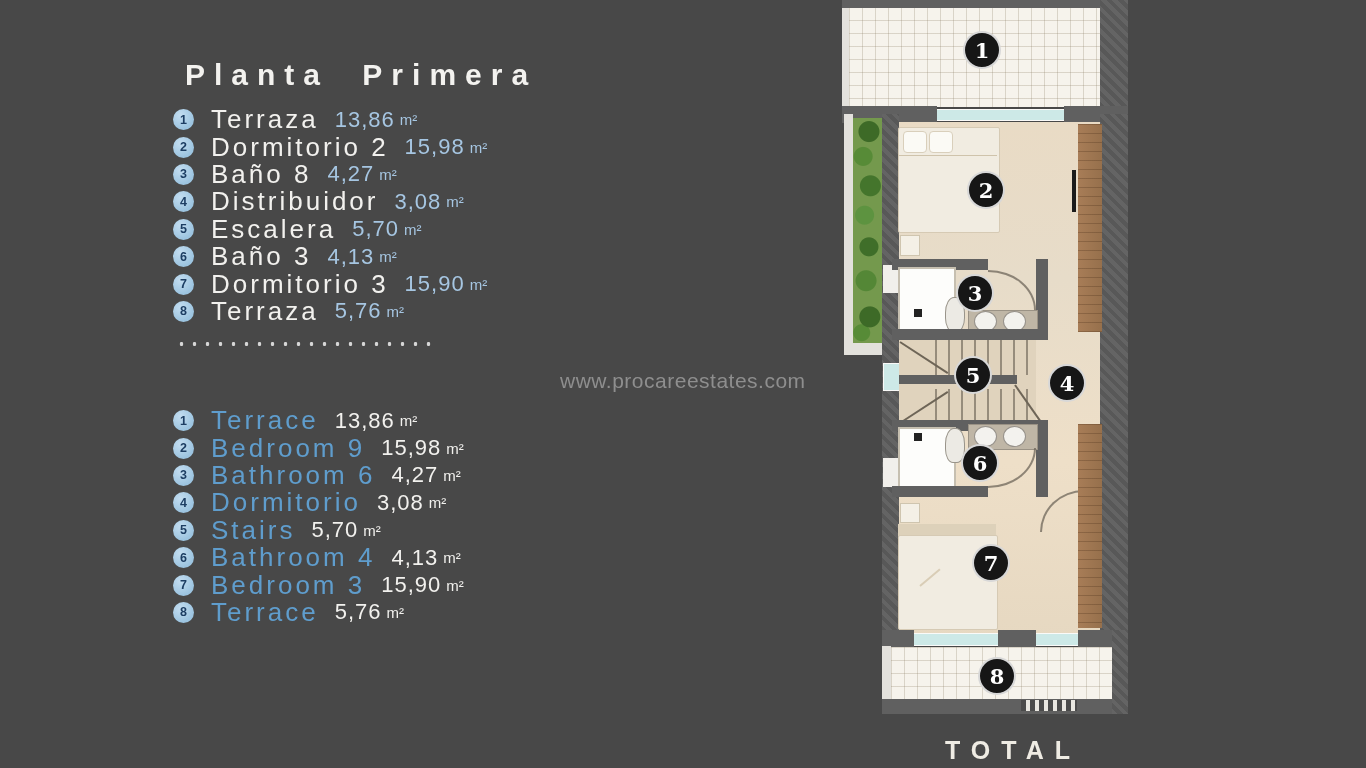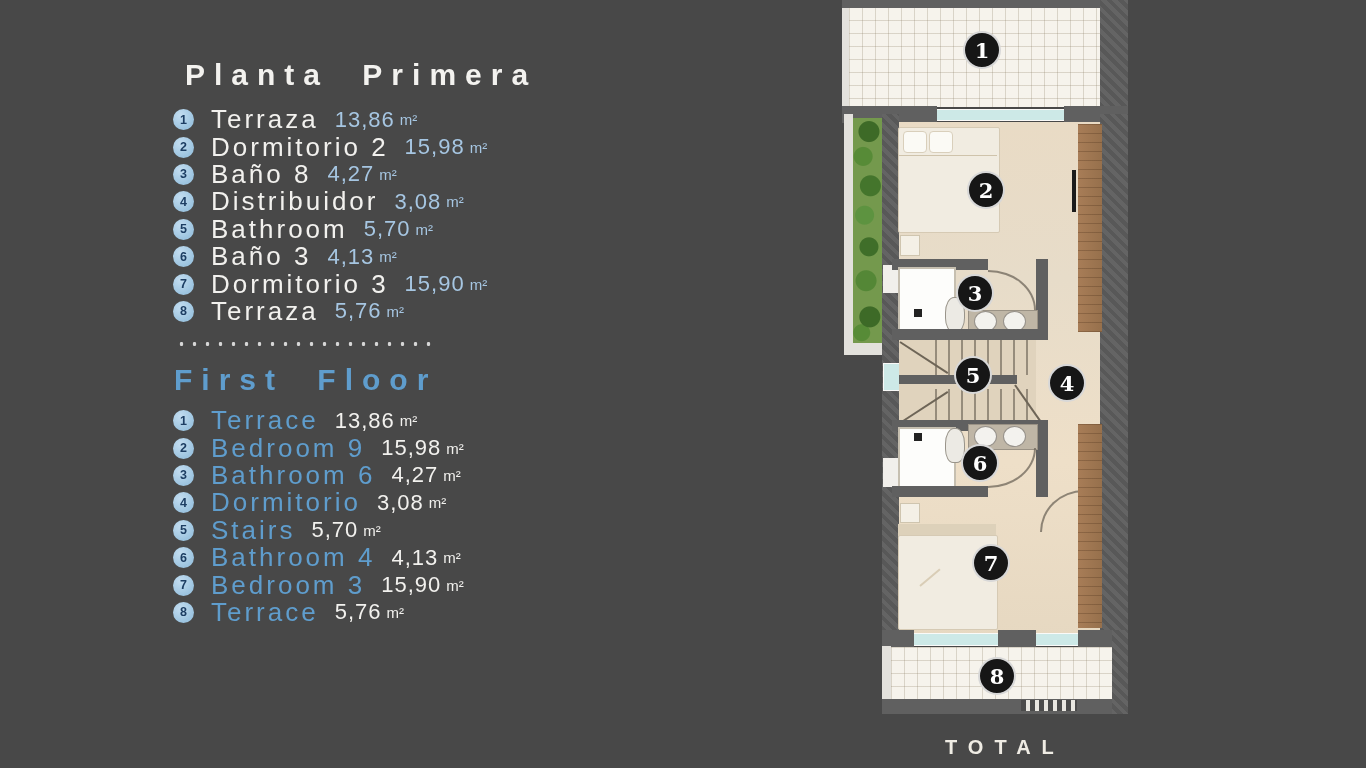--- a/index.html
+++ b/index.html
@@ -53,21 +53,21 @@
   .toilet{background:#eceae4;border:1.5px solid #99948a;border-radius:45% 45% 40% 40%;}
   .counter{background:#bfb6a6;border:1px solid #9a9285;}
   .sink{width:21px;height:19px;border-radius:50%;background:#f3f2ee;border:1.5px solid #96918a;}
   .stair-lines-v{background-image:repeating-linear-gradient(90deg,rgba(90,82,70,.55) 0 1.5px,transparent 1.5px 13px);}
   .diag{height:2px;background:#6e6557;transform-origin:left center;}
   .arc{border:2px solid rgba(110,102,90,.75);background:transparent;}
   .plan-marker{width:38px;height:38px;border-radius:50%;background:#161616;
                border:2px solid rgba(250,250,250,.85);box-sizing:border-box;
                color:#fff;font-family:"DejaVu Serif",serif;font-weight:bold;font-size:21px;
                display:flex;align-items:center;justify-content:center;}
-  .total{color:#efece4;font-weight:bold;font-size:20px;letter-spacing:11px;}
+  .total{color:#efece4;font-weight:bold;font-size:25px;letter-spacing:11px;}
   .vent{background:repeating-linear-gradient(90deg,#4b4b4b 0 5px,#e9e7e1 5px 9px);}
   .leaf{background:#1b1b1b;}
 </style>
 </head>
 <body>
 
 <div id="stage">
 
   <div class="abs sec-title title-es" style="left:176px;top:58px;">Planta Primera</div>
 
@@ -91,21 +91,21 @@
       <span class="lg-unit">m²</span>
       </li>
     <li>
       <span class="lg-marker">4</span>
       <span class="lg-name">Distribuidor</span>
       <span class="lg-area">3,08</span>
       <span class="lg-unit">m²</span>
       </li>
     <li>
       <span class="lg-marker">5</span>
-      <span class="lg-name">Bathroom</span>
+      <span class="lg-name">Escalera</span>
       <span class="lg-area">5,70</span>
       <span class="lg-unit">m²</span>
       </li>
     <li>
       <span class="lg-marker">6</span>
       <span class="lg-name">Baño 3</span>
       <span class="lg-area">4,13</span>
       <span class="lg-unit">m²</span>
       </li>
     <li>
@@ -117,21 +117,20 @@
     <li>
       <span class="lg-marker">8</span>
       <span class="lg-name">Terraza</span>
       <span class="lg-area">5,76</span>
       <span class="lg-unit">m²</span>
       </li>
   </ul>
 
   <div class="abs dots" style="left:175px;top:341px;"></div>
 
-  <div class="abs sec-title title-en" style="left:174px;top:363px;">First Floor</div>
 
   <ul class="legend en abs" style="left:173px;top:407px;">
     <li>
       <span class="lg-marker">1</span>
       <span class="lg-name">Terrace</span>
       <span class="lg-area">13,86</span>
       <span class="lg-unit">m²</span>
       </li>
     <li>
       <span class="lg-marker">2</span>
@@ -170,20 +169,21 @@
       <span class="lg-unit">m²</span>
       </li>
     <li>
       <span class="lg-marker">8</span>
       <span class="lg-name">Terrace</span>
       <span class="lg-area">5,76</span>
       <span class="lg-unit">m²</span>
       </li>
   </ul>
 
+  <div class="abs watermark" style="left:560px;top:369px;">www.procareestates.com</div>
 
   <div id="plan" class="abs">
 
     <div class="abs whiteedge" style="left:2px;top:4px;width:9px;height:106px;"></div>
     <div class="abs tile" style="left:9px;top:7px;width:253px;height:100px;"></div>
     <div class="abs wallS" style="left:2px;top:0;width:284px;height:8px;"></div>
     <div class="abs wall" style="left:260px;top:0;width:28px;height:124px;"></div>
     <div class="abs wallS" style="left:2px;top:106px;width:95px;height:17px;"></div>
     <div class="abs teal" style="left:97px;top:109px;width:127px;height:10px;"></div>
     <div class="abs wallS" style="left:224px;top:106px;width:64px;height:17px;"></div>

